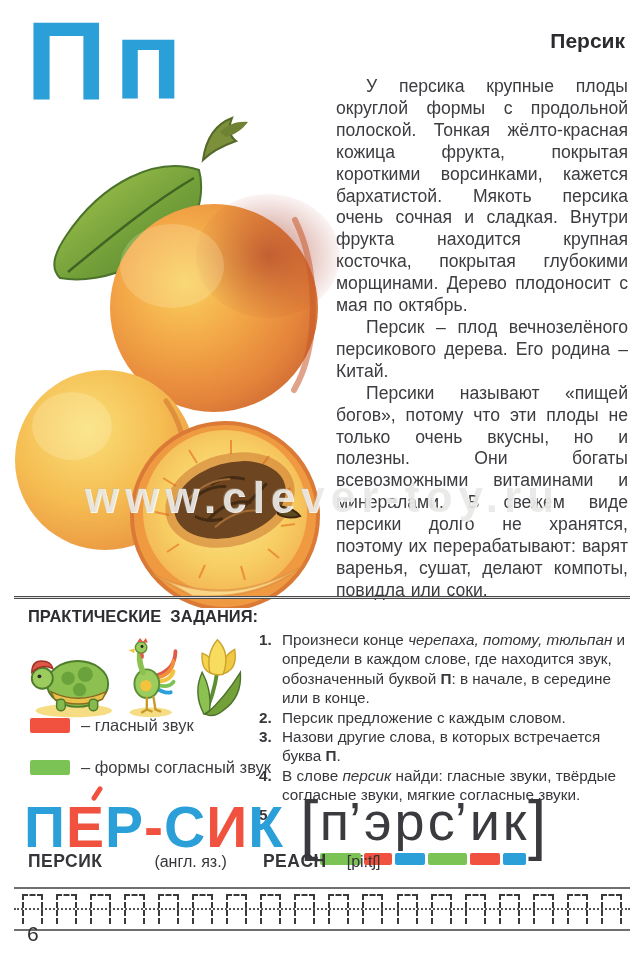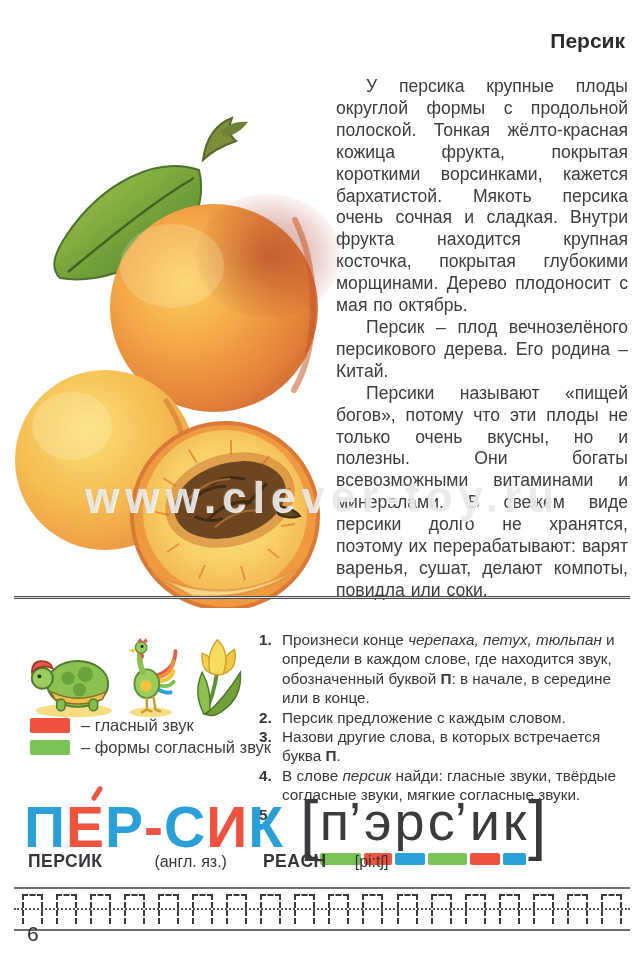--- a/index.html
+++ b/index.html
@@ -20,21 +20,21 @@
              pointer-events:none}
 
   .divider{position:absolute;left:14px;top:596px;width:616px;height:3px;
            background:linear-gradient(#4c4c4c 0 1px,#dedede 1px 2px,#4c4c4c 2px 3px)}
 
   .practice-heading{position:absolute;left:28px;top:607px;font-size:16.5px;font-weight:700;color:#2d2d32;white-space:pre}
 
   .illus-row{position:absolute;left:28px;top:634px;width:222px;height:86px;display:flex;align-items:flex-end;gap:6px}
   .illus-row svg{display:block}
 
-  .legend{position:absolute;left:30px;top:716px;display:flex;flex-direction:column;gap:3px}
+  .legend{position:absolute;left:30px;top:716px;display:flex;flex-direction:column;gap:23px}
   .legend-row{display:flex;align-items:center;gap:11px;font-size:16.5px;color:#3c3c41}
   .swatch{width:40px;height:15px;border-radius:2px;display:inline-block}
 
   .tasks{position:absolute;left:259px;top:630px;width:374px;font-size:15.3px;line-height:19.4px;color:#36363b}
   .task{position:relative;padding-left:23px}
   .task-num{position:absolute;left:0;font-weight:700}
   .it{font-style:italic}
   .bd{font-weight:700}
 
   .phon-row{position:absolute;left:24px;top:794px;display:flex;align-items:flex-start}
@@ -44,35 +44,36 @@
   .transcription{margin-left:16px;display:flex;align-items:flex-start;color:#3a3a3f}
   .tr-bracket{font-size:66px;line-height:0.92;font-weight:400}
   .tr-unit{display:flex;flex-direction:column;align-items:center;margin:0 1.5px}
   .tr-letter{font-size:54px;line-height:1.02;font-weight:400}
   .tr-square{height:12px;border-radius:2px;margin-top:4px;align-self:stretch}
 
   .translation{position:absolute;left:28px;top:851px;display:flex;align-items:baseline;font-size:16px;color:#35353a}
   .tw{font-weight:700;font-size:17.5px;letter-spacing:0.5px}
   .tnote{margin-left:52px}
   .teng{margin-left:36px}
-  .tipa{margin-left:28px}
+  .tipa{margin-left:20px}
 
   .trace-band{position:absolute;left:14px;top:887px;width:616px;height:44px;
               border-top:2px solid #6f6f6f;border-bottom:2px solid #6f6f6f}
   .trace-mid{position:absolute;left:0;top:19px;width:100%;border-top:2px dotted #555}
   .trace-cells{position:absolute;left:8px;right:8px;top:5px;bottom:5px;display:flex;justify-content:space-between}
   .trace-cell{width:21px;border-left:2px dashed #3a3a3a;border-right:2px dashed #3a3a3a;border-top:2px dashed #3a3a3a}
 
   .page-number{position:absolute;left:27px;top:922px;font-size:21px;color:#2f2f34}
 </style>
 </head>
 <body>
 
 <div class="page">
 
+  <div class="big-letters" style="color: rgb(42, 159, 216);">Пп</div>
 
   <div class="page-title">Персик</div>
 
   <div class="article">
       <p>У персика крупные плоды округлой формы с продольной полоской. Тонкая жёлто-красная кожица фрукта, покрытая короткими ворсинками, кажется бархатистой. Мякоть персика очень сочная и сладкая. Внутри фрукта находится крупная косточка, покрытая глубокими морщинами. Дерево плодоносит с мая по октябрь.</p>
       <p>Персик – плод вечнозелёного персикового дерева. Его родина – Китай.</p>
       <p>Персики называют «пищей богов», потому что эти плоды не только очень вкусны, но и полезны. Они богаты всевозможными витаминами и минералами. В свежем виде персики долго не хранятся, поэтому их перерабатывают: варят варенья, сушат, делают компоты, повидла или соки.</p>
     </div>
 
   <svg class="peach-art" viewBox="0 0 334 500" aria-hidden="true">
@@ -152,20 +153,21 @@
       </g>
       <path d="M272,398 q16,2 22,10 q-12,4 -22,-2 Z" fill="#5d4a1f" stroke="#3e2711" stroke-width="2"></path>
       <path d="M146,466 Q219,502 293,460 Q252,492 186,488 Z" fill="rgba(252,222,146,0.85)" stroke="rgba(216,136,58,0.6)" stroke-width="2"></path>
     </g>
   </svg>
 
   <div class="watermark">www.clever-toy.ru</div>
 
   <div class="divider"></div>
 
+  <div class="practice-heading">ПРАКТИЧЕСКИЕ  ЗАДАНИЯ:</div>
 
   <div class="illus-row">
     <svg width="92" height="74" viewBox="0 0 92 74" aria-hidden="true">
       <ellipse cx="48" cy="66" rx="40" ry="7" fill="#f6dd84"></ellipse>
       <ellipse cx="52" cy="38" rx="32" ry="24" fill="#8cc152" stroke="#4e7d2b" stroke-width="2"></ellipse>
       <path d="M24,46 q28,14 58,0 l-4,8 q-26,10 -50,0 Z" fill="#e9c14c" stroke="#8a6b1f" stroke-width="1.5"></path>
       <circle cx="42" cy="32" r="7" fill="#6aa33c"></circle>
         <circle cx="60" cy="28" r="8" fill="#6aa33c"></circle>
         <circle cx="54" cy="44" r="7" fill="#6aa33c"></circle>
       <rect x="30" y="54" width="9" height="12" rx="4" fill="#86b94e" stroke="#4e7d2b" stroke-width="1.5"></rect>
@@ -210,21 +212,21 @@
         <span class="swatch" style="background: rgb(240, 82, 63);"></span>
         <span>– гласный звук</span>
       </div>
       <div class="legend-row">
         <span class="swatch" style="background: rgb(124, 195, 85);"></span>
         <span>– формы согласный звук</span>
       </div>
     </div>
 
   <div class="tasks">
-      <div class="task"><span class="task-num">1.</span><span><span>Произнеси конце </span><span class="it">черепаха, петух, тюльпан</span><span> и определи в каждом слове, где находится звук, обозначенный буквой </span><span class="bd">П</span><span>: в начале, в середине или в конце.</span></span></div>
+      <div class="task"><span class="task-num">1.</span><span><span>Произнеси конце </span><span class="it">черепаха, потому, тюльпан</span><span> и определи в каждом слове, где находится звук, обозначенный буквой </span><span class="bd">П</span><span>: в начале, в середине или в конце.</span></span></div>
       <div class="task"><span class="task-num">2.</span><span><span>Персик предложение с каждым словом.</span></span></div>
       <div class="task"><span class="task-num">3.</span><span><span>Назови другие слова, в которых встречается буква </span><span class="bd">П</span><span>.</span></span></div>
       <div class="task"><span class="task-num">4.</span><span><span>В слове </span><span class="it">персик</span><span> найди: гласные звуки, твёрдые согласные звуки, мягкие согласные звуки.</span></span></div>
       <div class="task"><span class="task-num">5.</span></div>
     </div>
 
   <div class="phon-row">
     <div class="syllable-word">
         <span class="syl" style="color: rgb(42, 159, 216);">П</span>
         <span class="syl" style="color: rgb(240, 82, 63);">Е<span class="accent-mark" style="background: rgb(240, 82, 63);"></span></span>

